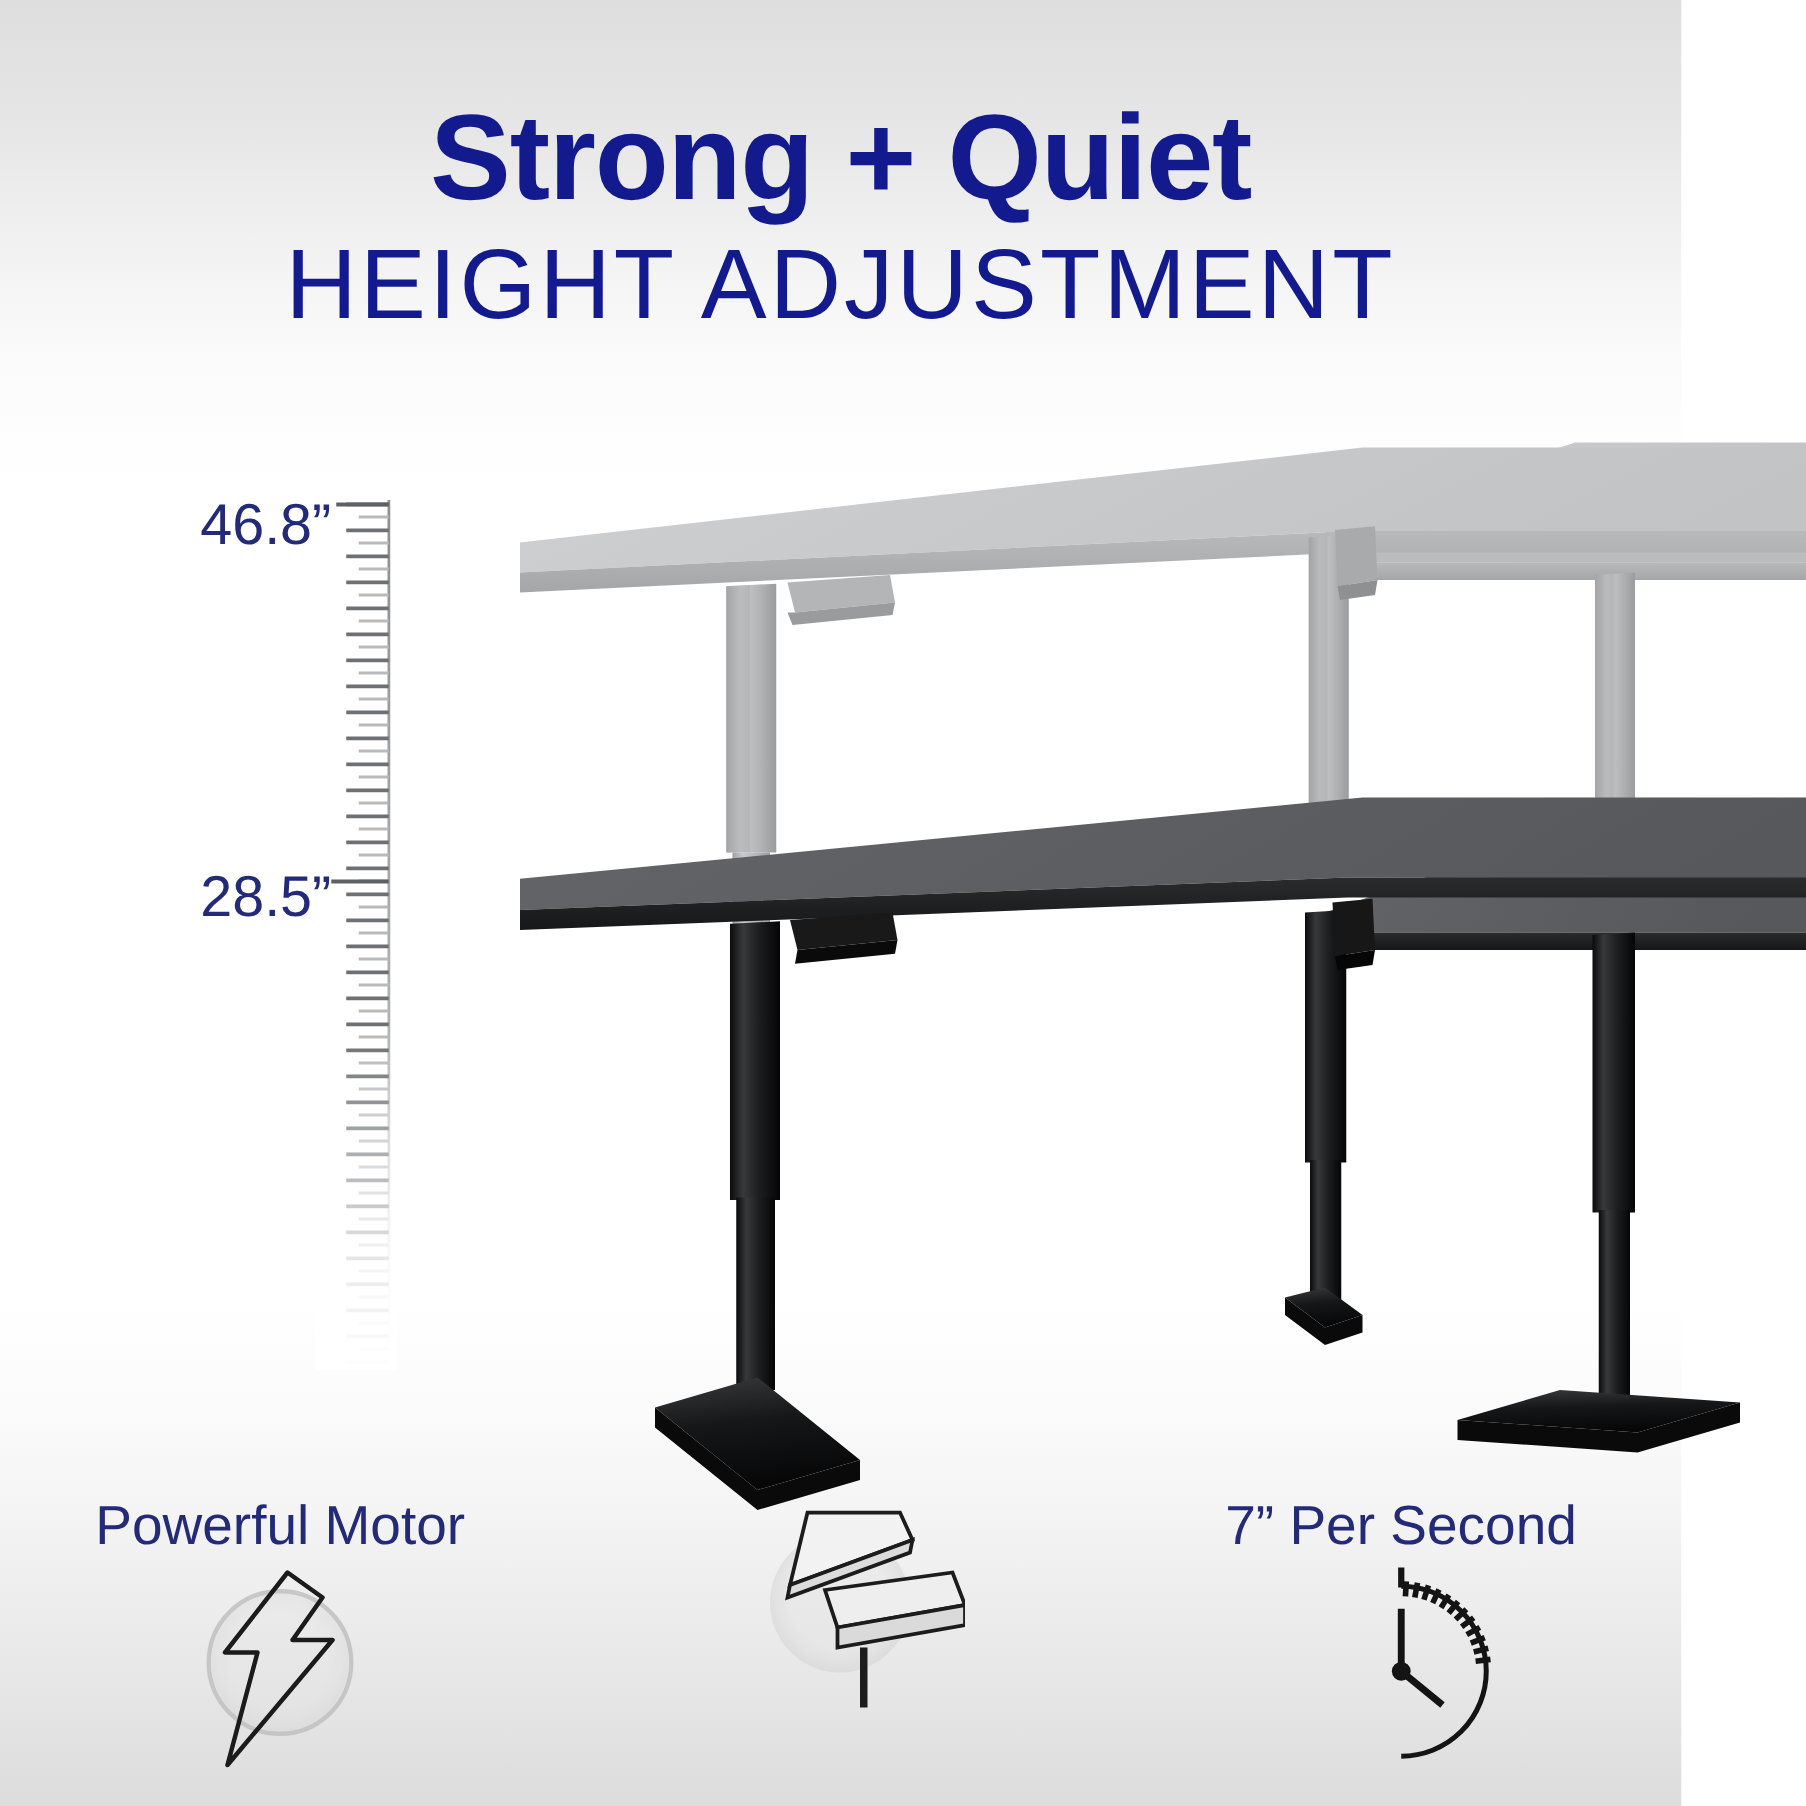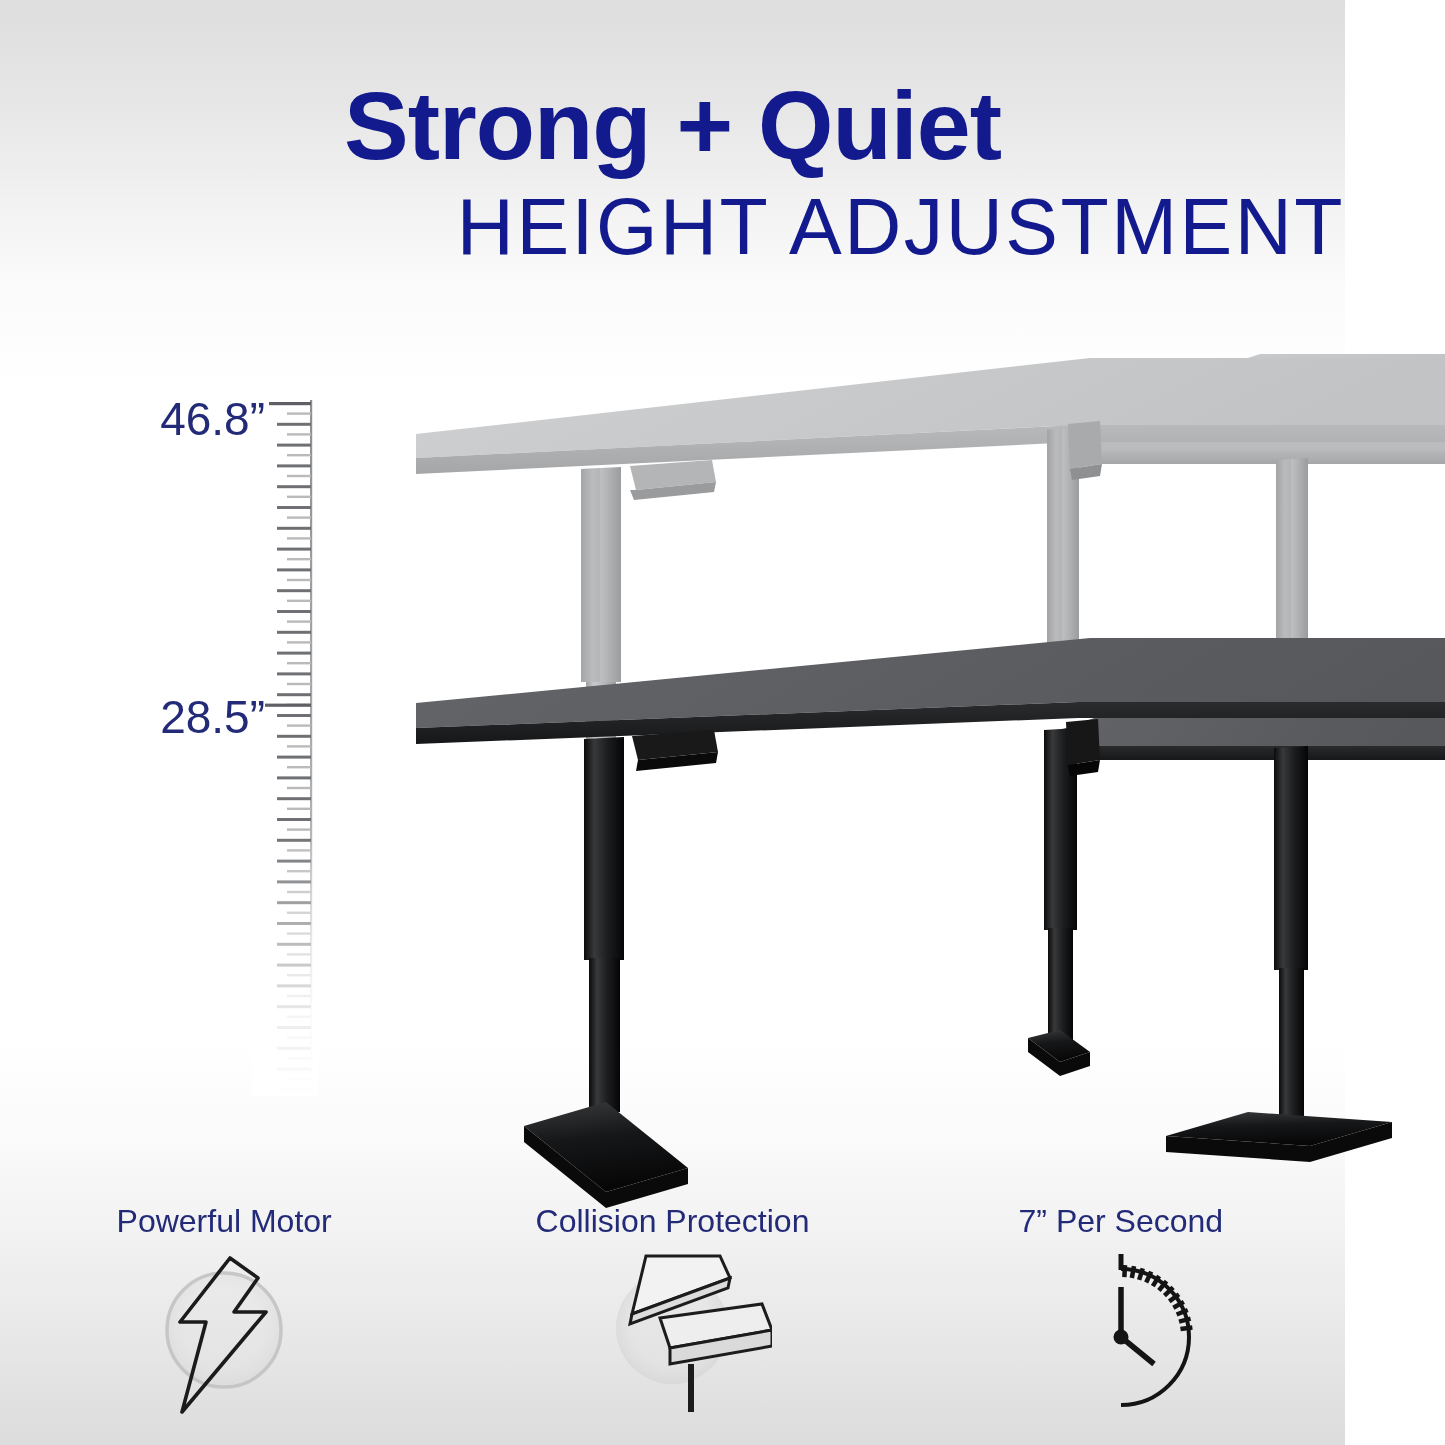--- a/index.html
+++ b/index.html
@@ -39,21 +39,20 @@
   }
   .h-sub{
     display:block;
     font-family:"Liberation Sans", sans-serif;
     font-weight:normal;
     font-size:79px;
     line-height:90px;
     letter-spacing:2.5px;
     color:#121a8e;
     margin-top:4px;
-    text-align:right;
   }
   
   .meas{
     position:absolute;
     font-family:"Liberation Sans", sans-serif;
     font-size:46px;
     color:#232b78;
     text-align:right;
     width:160px;
     letter-spacing:0px;
@@ -70,21 +69,21 @@
   .features{
     position:absolute;left:0;right:0;top:1198px;height:250px;
     display:flex;
   }
   .feature{
     flex:1 1 0;
     display:flex;flex-direction:column;align-items:center;
   }
   .feat-label{
     font-family:"Liberation Sans", sans-serif;
-    font-size:32px;
+    font-size:44px;
     color:#232b78;
     white-space:nowrap;
     line-height:46px;
   }
   .feat-icon{ margin-top:8px; }
 </style>
 </head>
 <body>
 
 <div id="page">
@@ -340,21 +339,20 @@
             <stop offset="100%" stop-color="#c9c9c9" stop-opacity="0.95"></stop>
           </radialGradient>
         </defs>
         <circle cx="90" cy="78" r="57" fill="none" stroke="#c0c0c0" stroke-width="3.5" opacity="0.85"></circle>
         <circle cx="90" cy="78" r="55" fill="url(#circGlow1)" opacity="0.25"></circle>
         <path d="M96 6 L46 70 L72 70 L48 160 L132 60 L100 60 L124 26 Z" fill="none" stroke="#1b1b1b" stroke-width="3.6" stroke-linejoin="round" stroke-linecap="round"></path>
       </svg>
     </div>
 
     <div class="feature">
-      <div class="feat-label">Collision Protection</div>
       <svg class="feat-icon" width="200" height="180" viewBox="0 0 200 180">
         <defs>
           <radialGradient id="circGlow2" cx="50%" cy="50%" r="50%">
             <stop offset="68%" stop-color="#dcdcdc" stop-opacity="0.55"></stop>
             <stop offset="100%" stop-color="#cacaca" stop-opacity="0.9"></stop>
           </radialGradient>
         </defs>
         <circle cx="100" cy="76" r="56" fill="url(#circGlow2)" opacity="0.45"></circle>
 
         <path d="M74 4 L148 4 L158 26 L60 62 Z" fill="#f2f2f2" stroke="#1c1c1c" stroke-width="3"></path>

